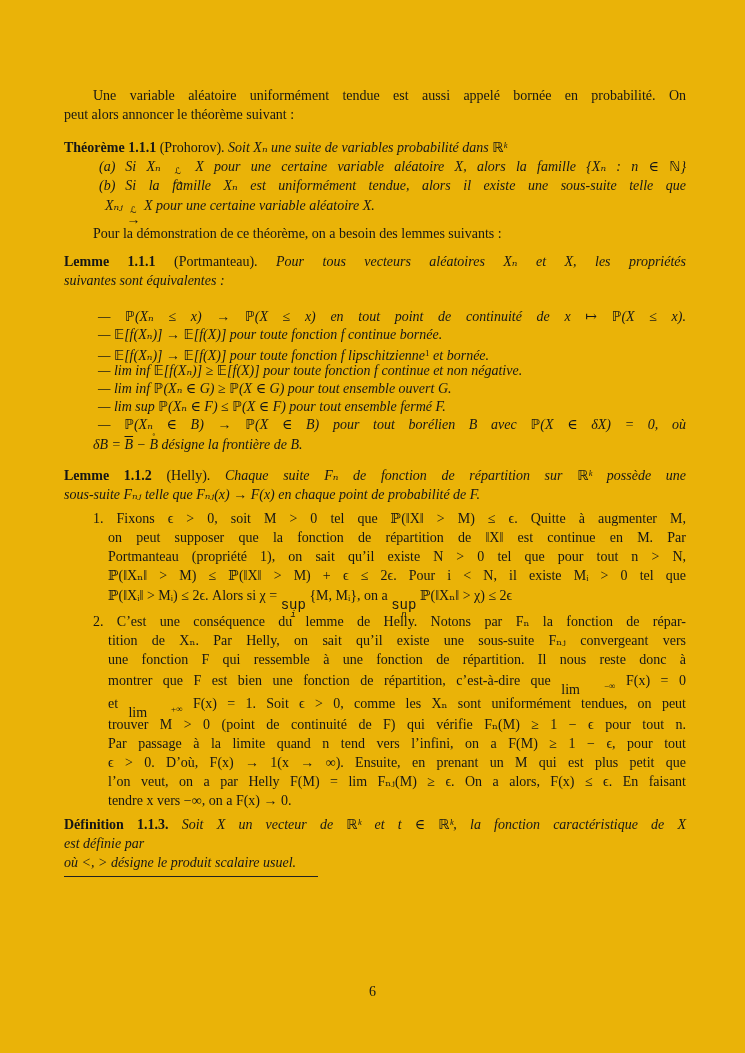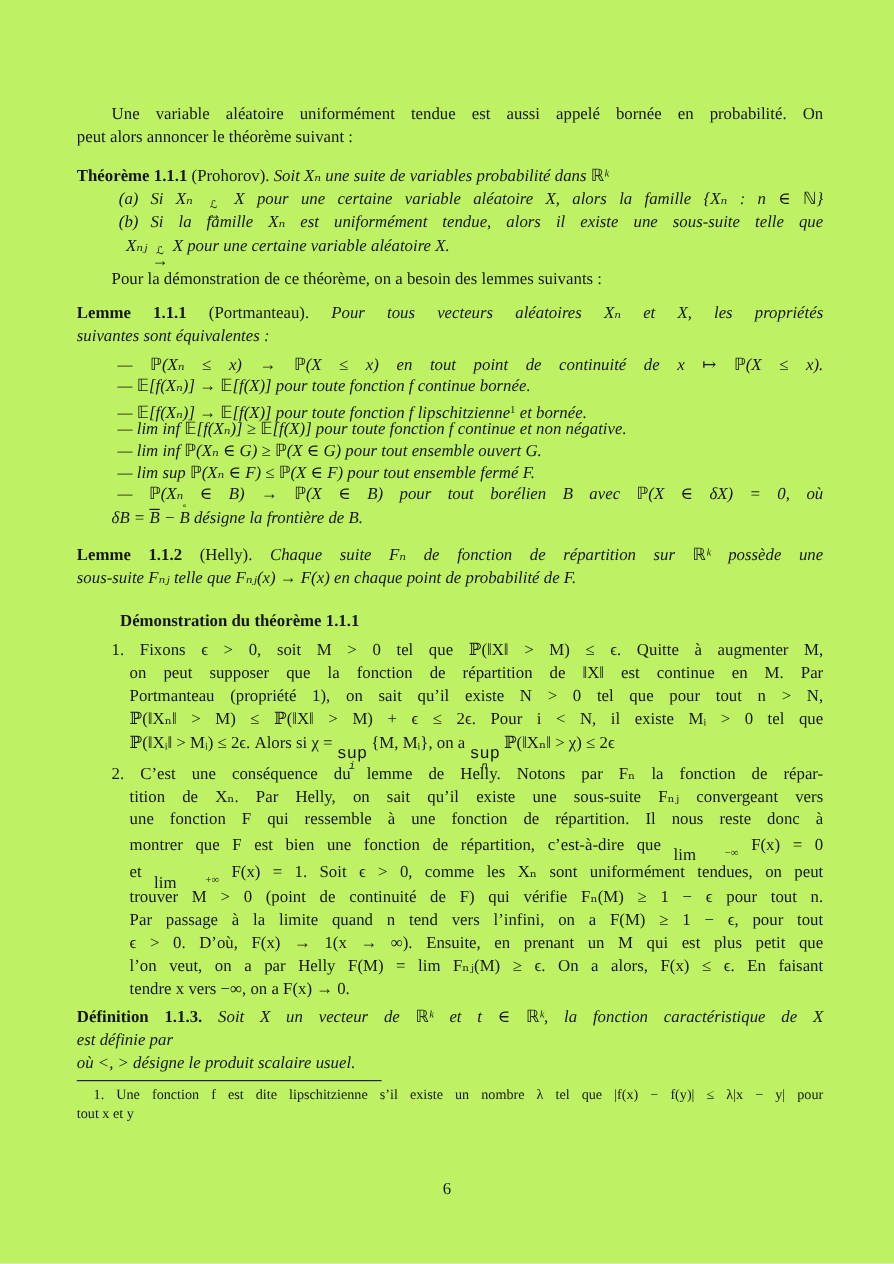--- a/index.html
+++ b/index.html
@@ -1,17 +1,17 @@
 <!DOCTYPE html>
 <html><head>
 <meta charset="utf-8">
 <style>
   html,body{margin:0;padding:0;background:#e8e8e8;}
   .page{
-    position:relative;width:745px;height:1053px;background:#bef264;
+    position:relative;width:745px;height:1053px;background:#eab308;
     font-family:"Liberation Serif","DejaVu Serif","DejaVu Sans",serif;
     color:#161616;overflow:hidden;margin:0 auto;
   }
   .content{position:absolute;left:64px;top:86px;width:622px;font-size:14px;}
   .ln{height:19px;line-height:19px;white-space:normal;}
   .j{text-align:justify;text-align-last:justify;}
   .ind{text-indent:29px;}
   .b{font-weight:bold;font-style:normal;}
   .it{font-style:italic;}
   .rm{font-style:normal;}
@@ -47,21 +47,21 @@
   .ringwrap .ring{position:absolute;left:50%;top:-7px;transform:translateX(-50%);font-size:11px;font-style:normal;}
   
   .fnmark{font-size:9px;vertical-align:4px;font-style:normal;}
   
   .eqline{text-align:center;height:22px;line-height:22px;}
   .eqsub{font-size:9.5px;vertical-align:-3px;font-style:italic;}
   
   .m-thm{margin-top:14px;}
   .m-bridge{margin-top:7px;}
   .m-lem1{margin-top:9px;}
-  .m-list{margin-top:6px;}
+  .m-list{margin-top:18px;}
   .m-lem2{margin-top:11px;}
   .m-phead{margin-top:17px;}
   .m-step1{margin-top:5px;}
   .m-step2{margin-top:6px;}
   .m-def{margin-top:5px;}
   
   .frule{width:254px;border-top:1px solid #222;margin-top:4px;}
   .fnotes{margin-top:3px;font-size:11.8px;}
   .fl{height:16px;line-height:16px;}
   .f1{text-indent:14px;}
@@ -130,21 +130,20 @@
       </div>
     </div>
 
     <div class="ln j m-lem2">
       <span class="b">Lemme 1.1.2</span>
       <span class="rm">(Helly).</span>
       <span class="it">Chaque suite Fₙ de fonction de répartition sur ℝᵏ possède une</span>
     </div>
     <div class="ln it">sous-suite Fₙⱼ telle que Fₙⱼ(x) → F(x) en chaque point de probabilité de F.</div>
 
-    <div class="ln phead m-phead">Démonstration du théorème 1.1.1</div>
 
     <div class="step m-step1">
       <div class="ln j hang">1. Fixons ϵ &gt; 0, soit M &gt; 0 tel que ℙ(‖X‖ &gt; M) ≤ ϵ. Quitte à augmenter M,</div>
       <div class="ln j">on peut supposer que la fonction de répartition de ‖X‖ est continue en M. Par</div>
       <div class="ln j">Portmanteau (propriété 1), on sait qu’il existe N &gt; 0 tel que pour tout n &gt; N,</div>
       <div class="ln j">ℙ(‖Xₙ‖ &gt; M) ≤ ℙ(‖X‖ &gt; M) + ϵ ≤ 2ϵ. Pour i &lt; N, il existe Mᵢ &gt; 0 tel que</div>
       <div class="ln tall21">
         <span>ℙ(‖Xᵢ‖ &gt; Mᵢ) ≤ 2ϵ. Alors si χ =</span>
         <span class="sop">
             <span class="o">sup</span>
@@ -187,20 +186,16 @@
     </div>
 
     <div class="ln j m-def">
       <span class="b">Définition 1.1.3.</span>
       <span class="it">Soit X un vecteur de ℝᵏ et t ∈ ℝᵏ, la fonction caractéristique de X</span>
     </div>
     <div class="ln it">est définie par</div>
     <div class="ln it">où &lt;, &gt; désigne le produit scalaire usuel.</div>
 
     <div class="frule"></div>
-    <div class="fnotes">
-      <div class="fl j f1">1. Une fonction f est dite lipschitzienne s’il existe un nombre λ tel que |f(x) − f(y)| ≤ λ|x − y| pour</div>
-      <div class="fl">tout x et y</div>
-    </div>
   </div>
 
   <div class="pageno">6</div>
 </div>
 
 </body></html>

